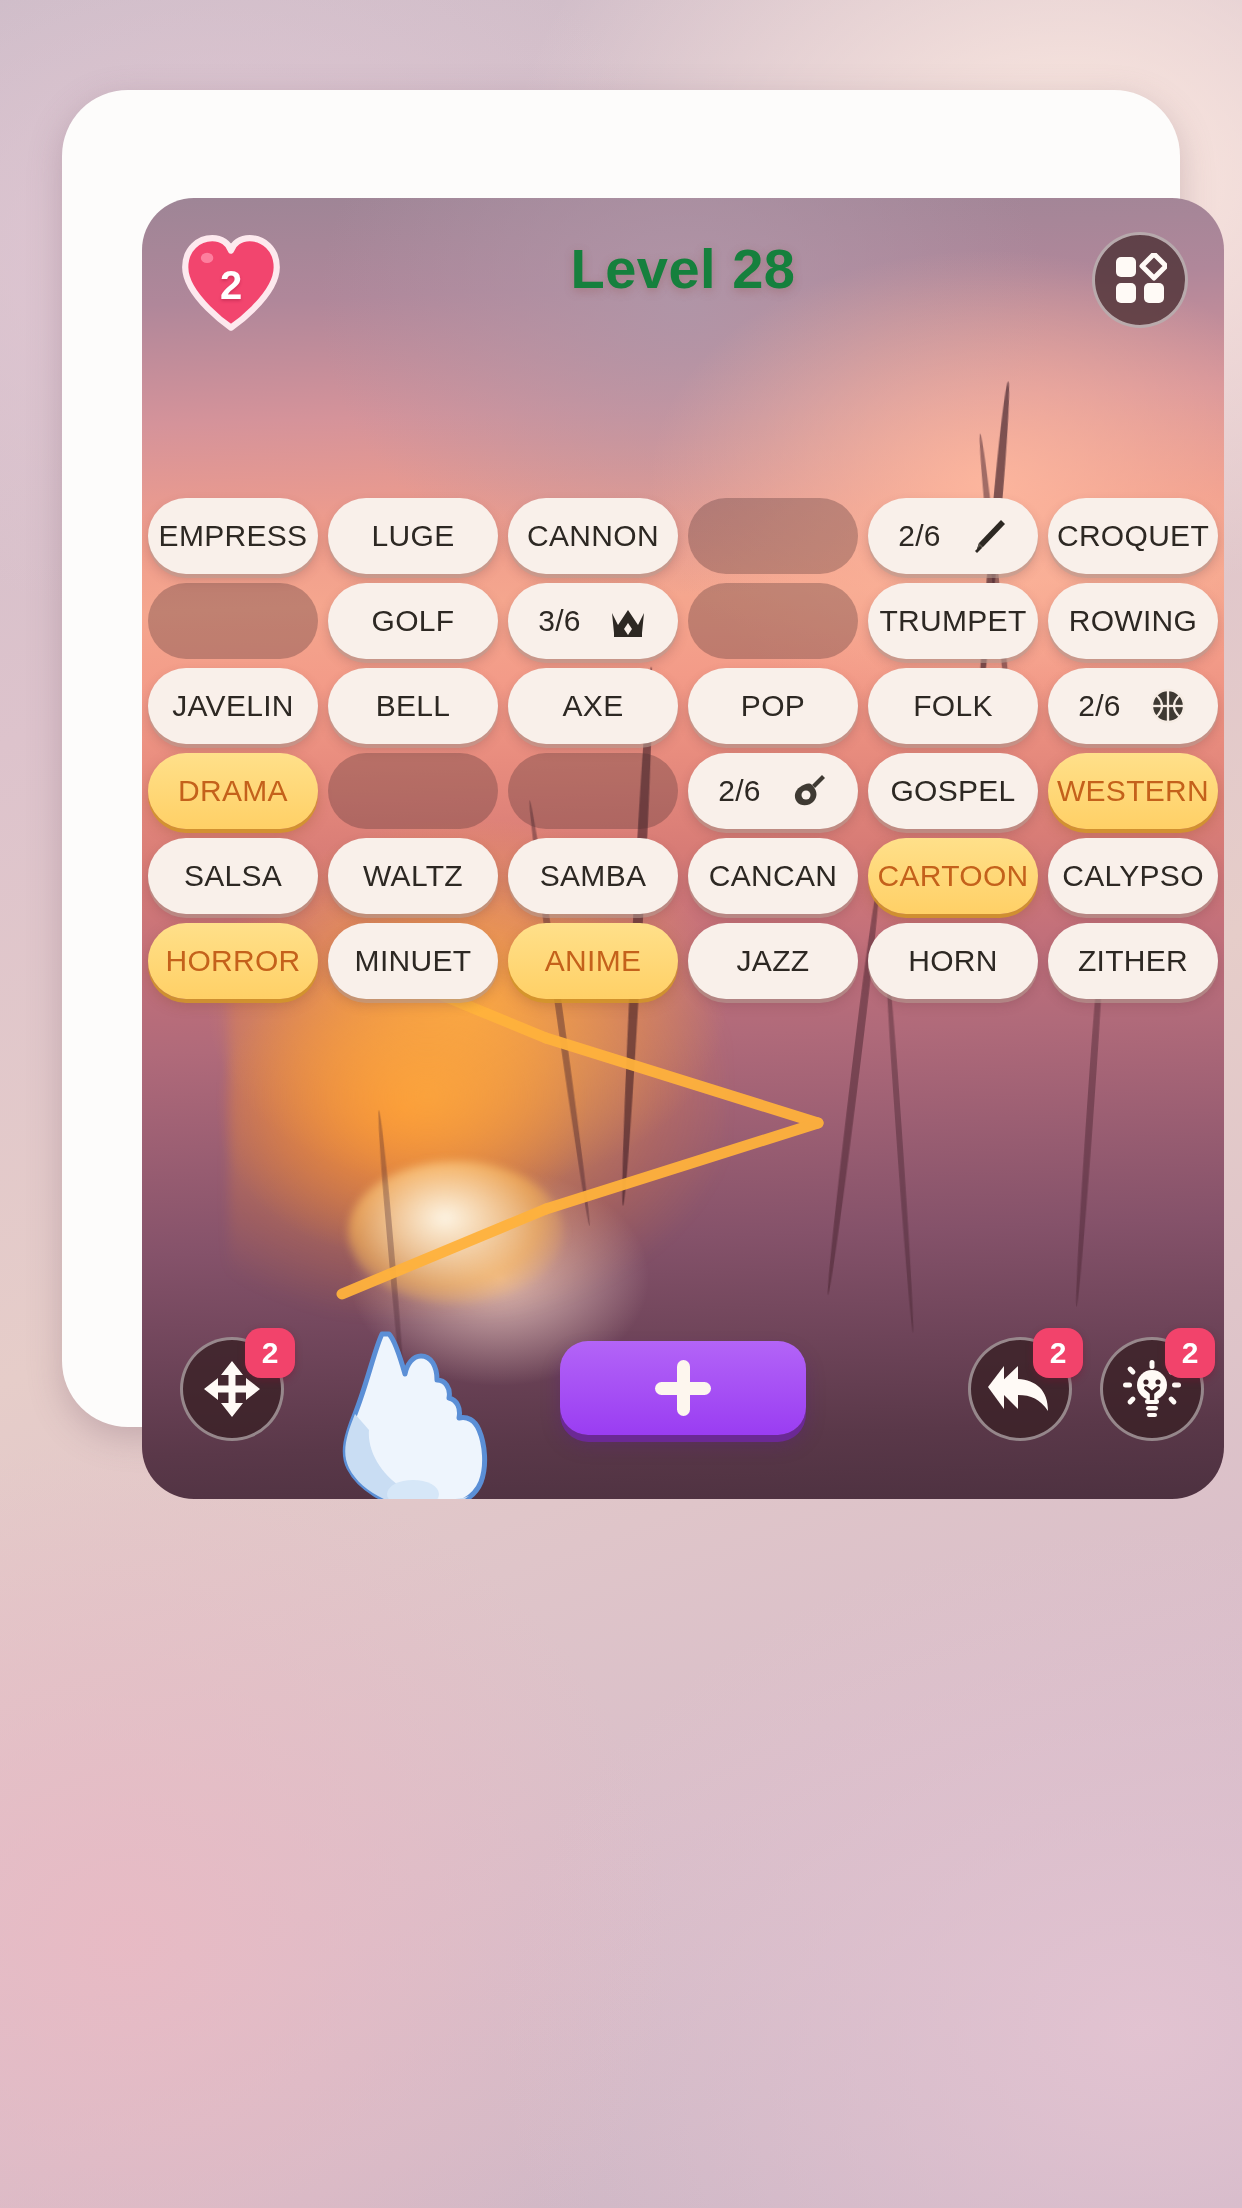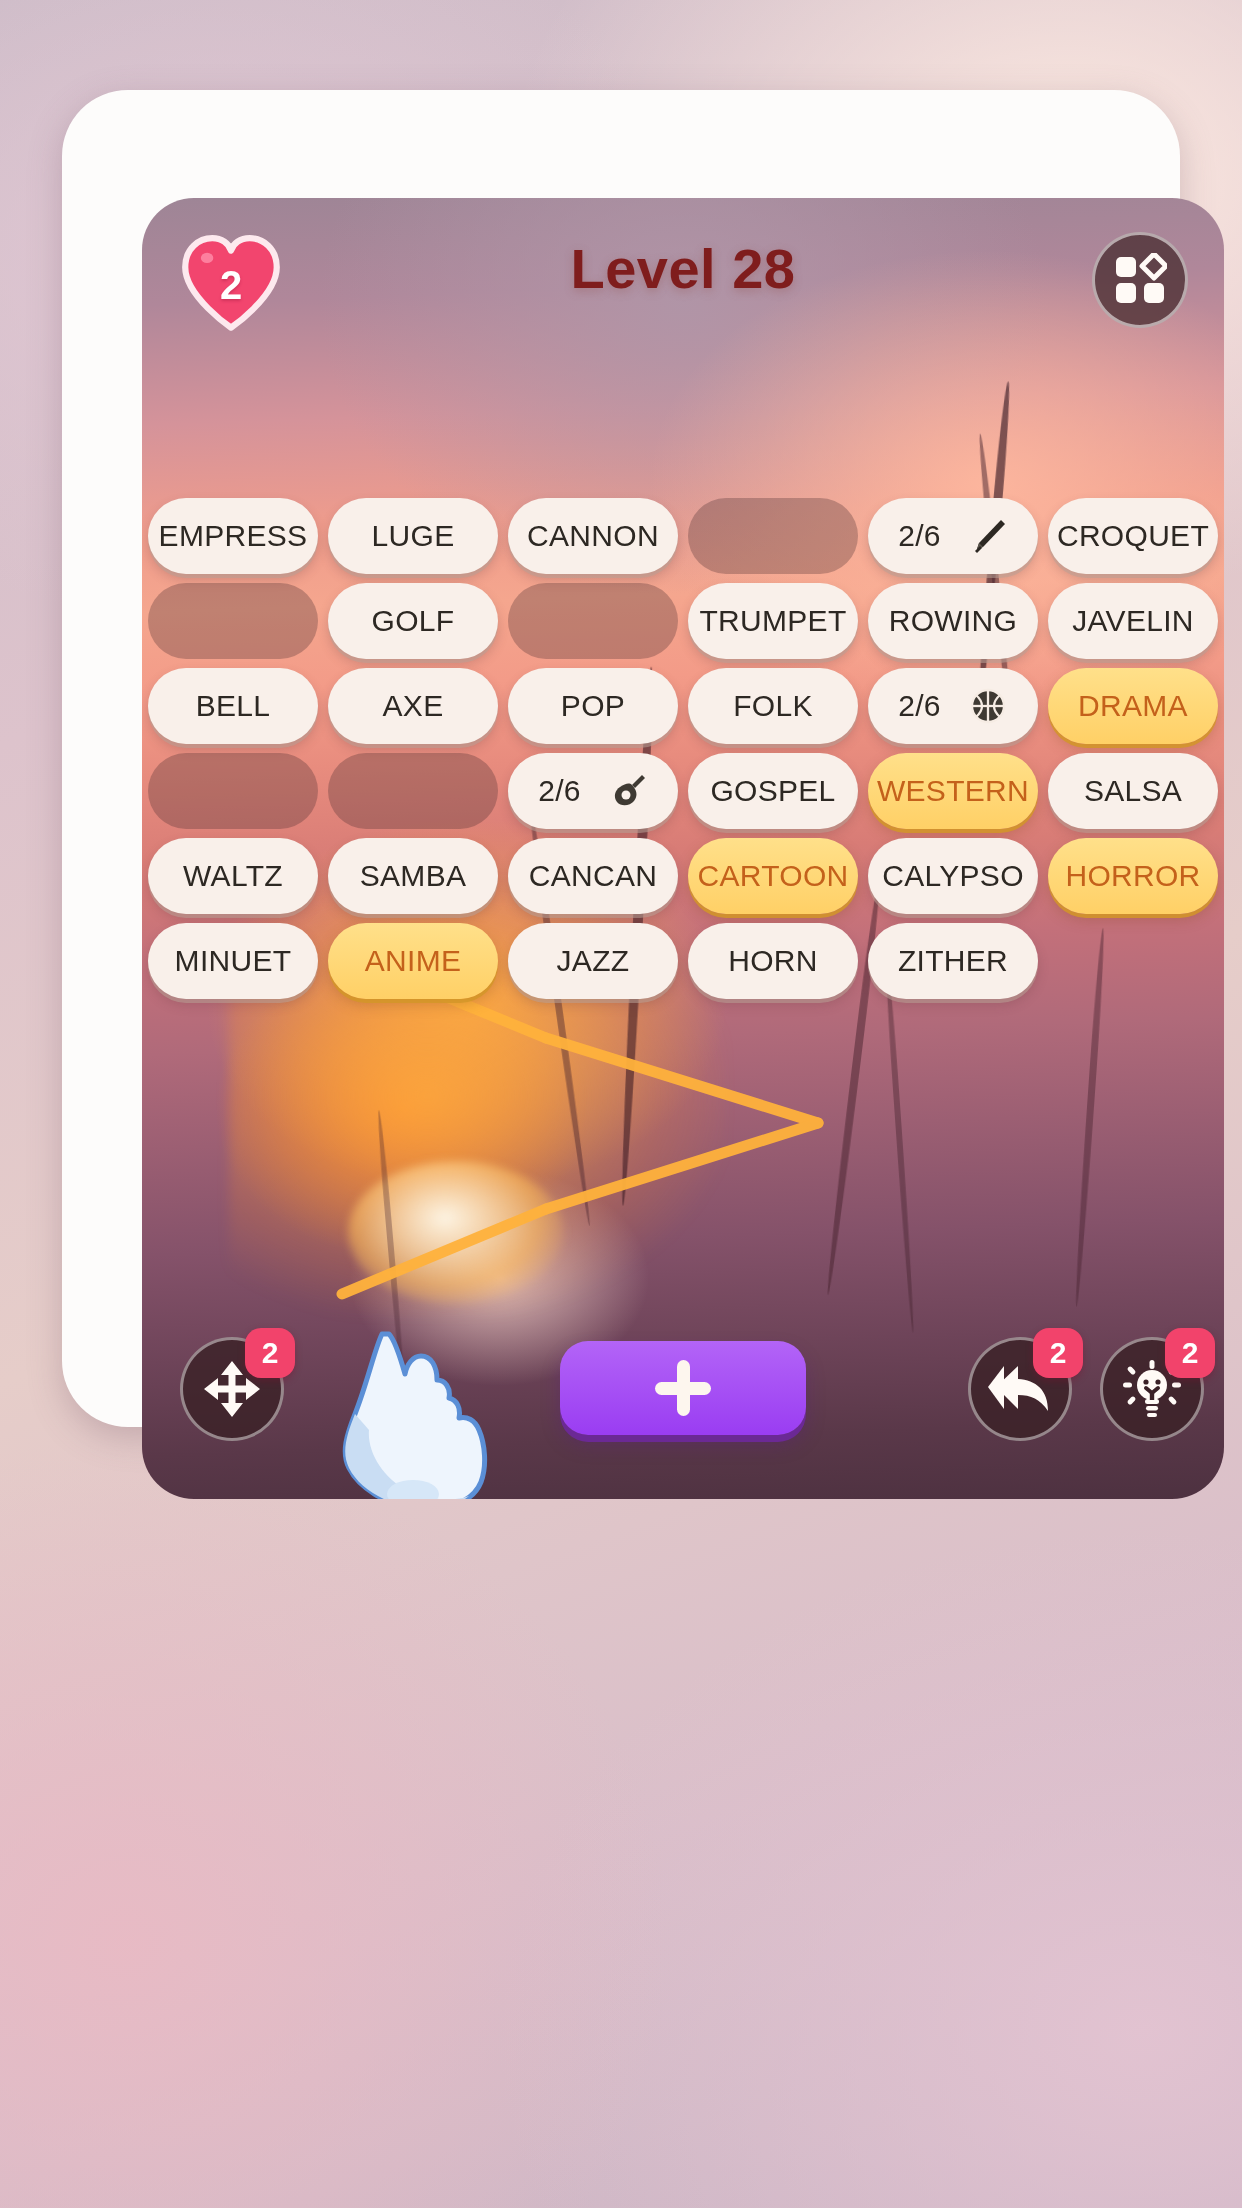--- a/index.html
+++ b/index.html
@@ -95,21 +95,21 @@
   .heart-svg{ position:absolute; inset:0; }
   .lives-count{
     position:relative; z-index:2;
     color:#ffffff; font-size:40px; font-weight:bold;
     margin-top:6px;
     text-shadow:0 2px 3px rgba(170,30,70,.45);
   }
   .level-title{
     position:absolute; left:0; right:0; top:38px;
     text-align:center;
-    color:#7f1d1d; font-size:56px; font-weight:bold;
+    color:#15803d; font-size:56px; font-weight:bold;
     letter-spacing:.5px;
     text-shadow:0 3px 10px rgba(150,90,90,.45);
   }
   .cat-button{
     position:absolute; right:36px; top:34px;
     width:96px; height:96px; border-radius:50%;
     background:rgba(74,46,50,.78);
     border:3px solid rgba(255,255,255,.55);
     display:flex; align-items:center; justify-content:center;
   }
@@ -281,20 +281,30 @@
                 <path d="M12 30 L7 35 L9 37 L14 32 Z" fill="#2d2823"></path>
               </svg>
             </span>
           </div>
           <div class="tile word">
             <span>CROQUET</span>
           </div>
           <div class="tile empty"></div>
           <div class="tile word">
             <span>GOLF</span>
+          </div>
+          <div class="tile counter">
+            <span>3/6</span>
+            <span class="glyph">
+              <svg viewBox="0 0 40 40">
+                <path d="M4 12 L10 24 L20 9 L30 24 L36 12 L34 32 L6 32 Z" fill="#2d2823"></path>
+                <rect x="6" y="32" width="28" height="4" fill="#2d2823"></rect>
+                <path d="M20 22 L24 28 L20 34 L16 28 Z" fill="#f9f0ea"></path>
+              </svg>
+            </span>
           </div>
           <div class="tile empty"></div>
           <div class="tile word">
             <span>TRUMPET</span>
           </div>
           <div class="tile word">
             <span>ROWING</span>
           </div>
           <div class="tile word">
             <span>JAVELIN</span>

